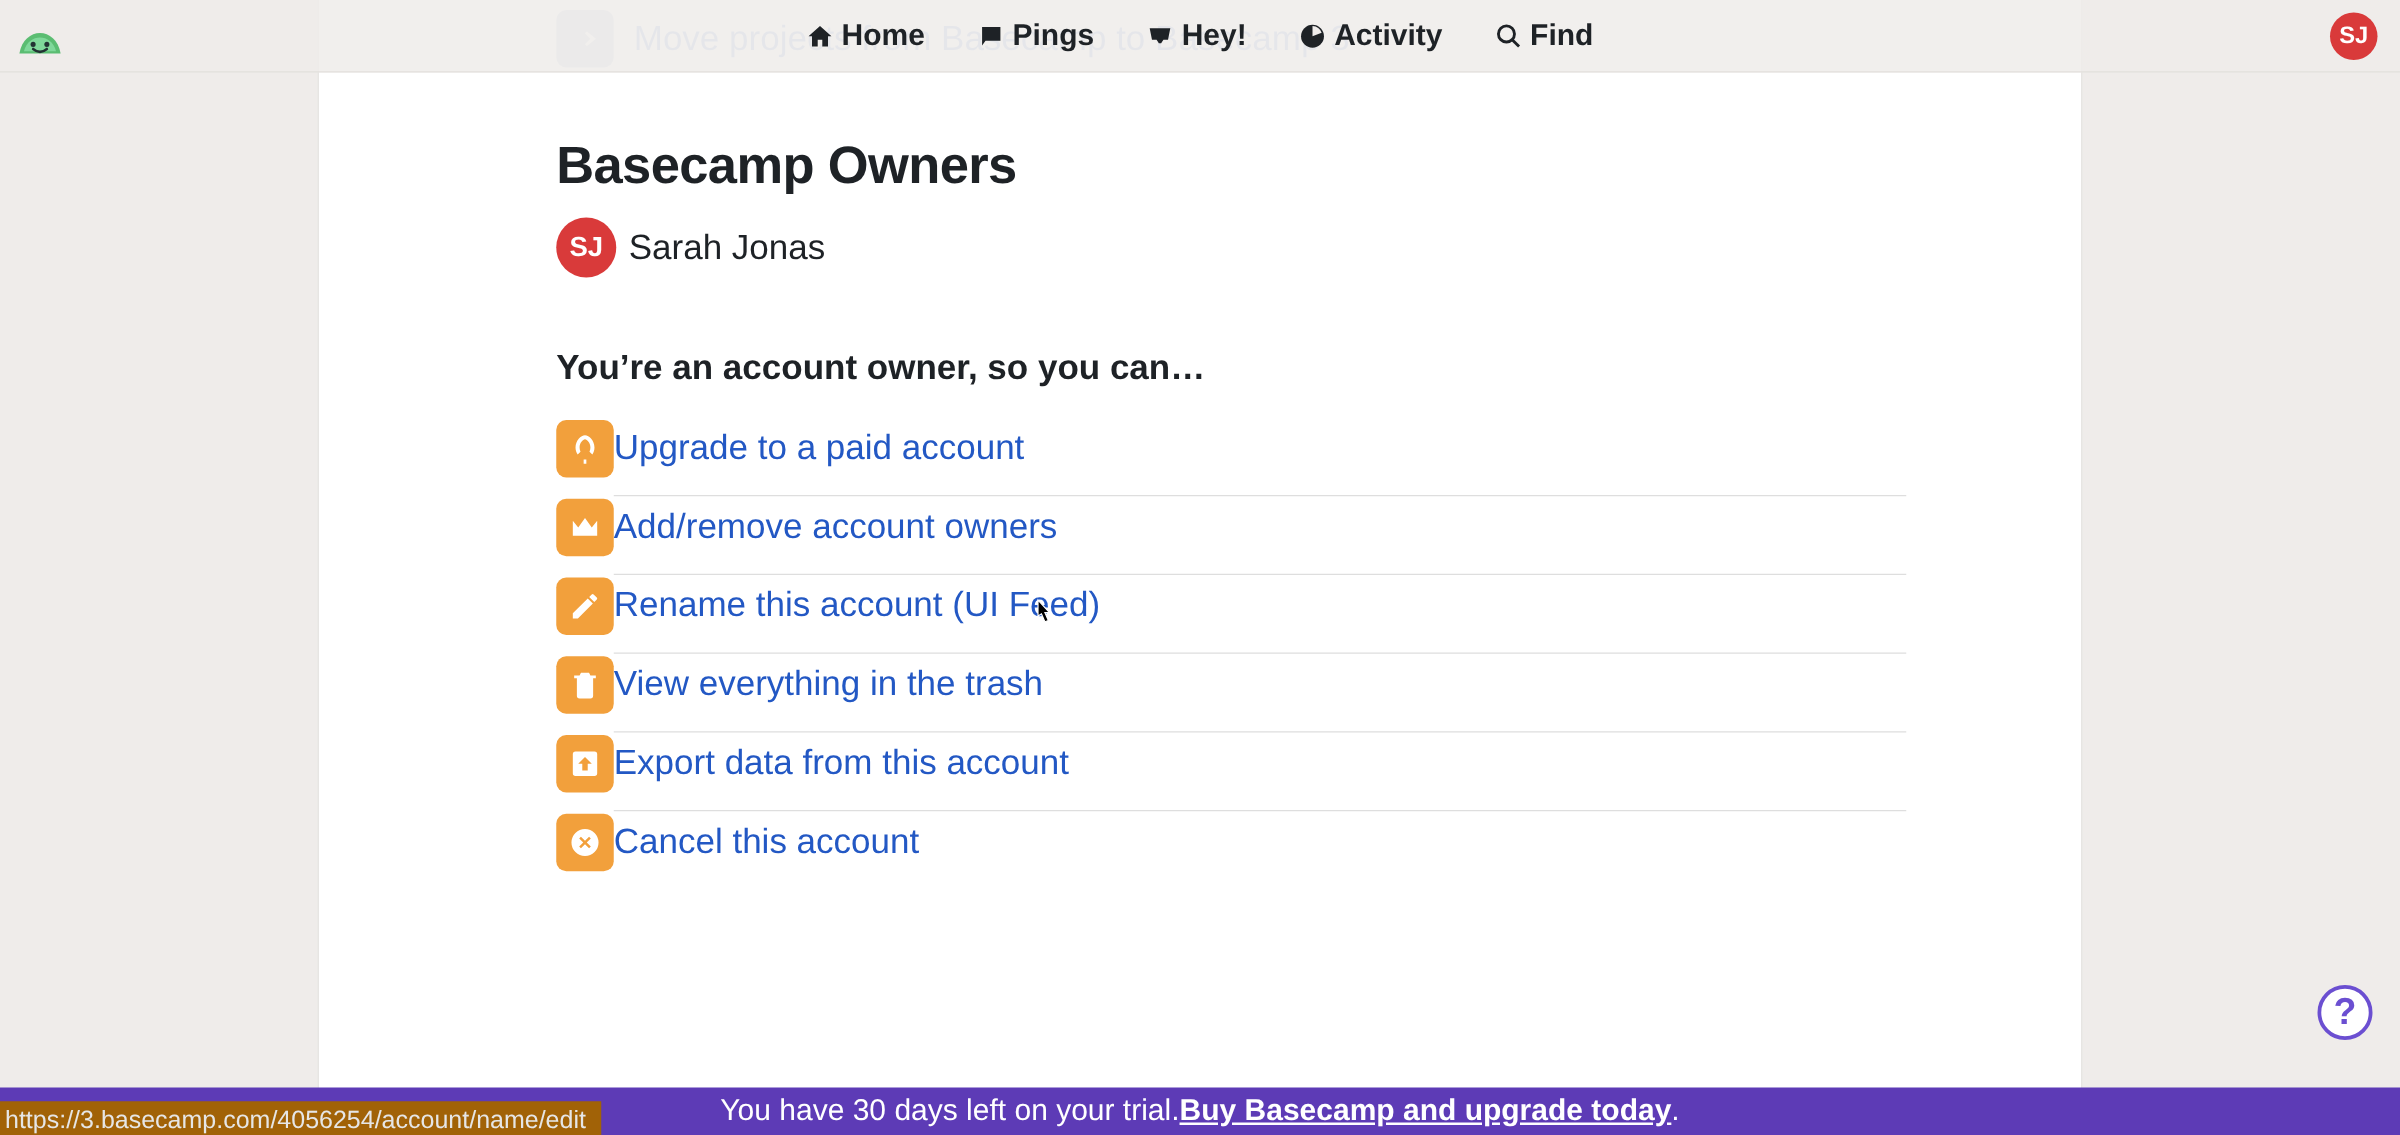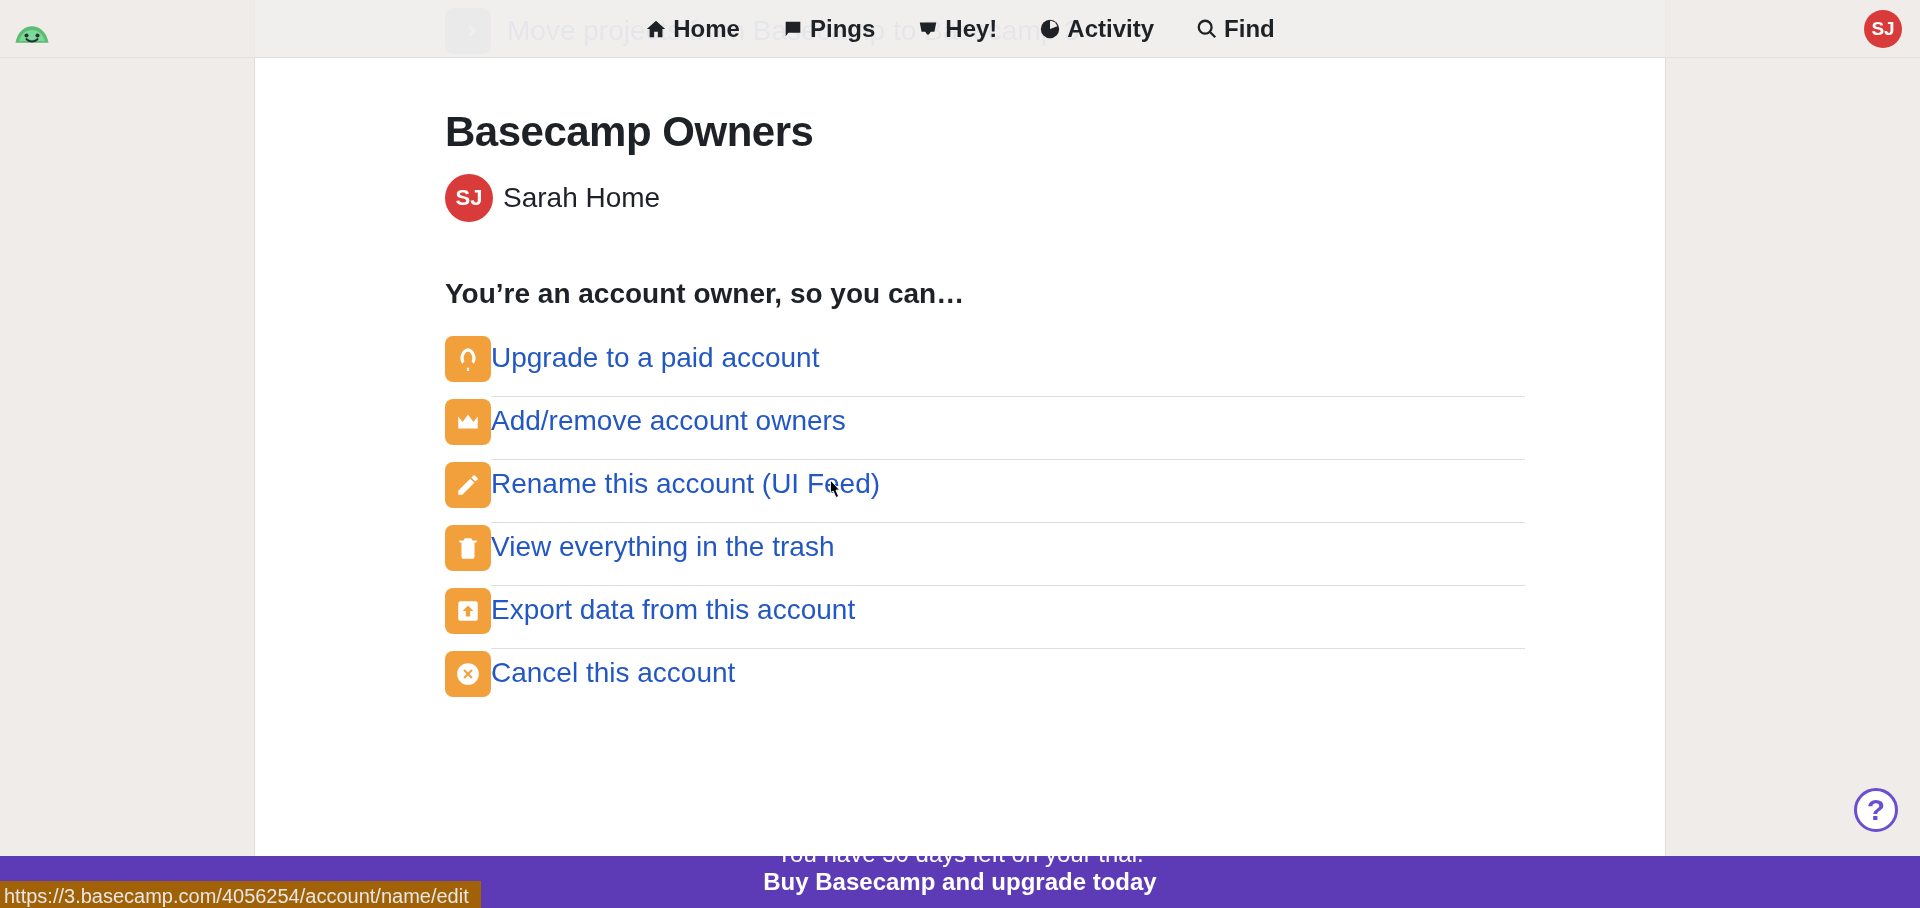--- a/index.html
+++ b/index.html
@@ -187,31 +187,30 @@
     width: 22px; height: 26px;
     pointer-events: none;
     z-index: 2000;
   }
   .cursor svg { width: 100%; height: 100%; }
 
   
   .trial-banner {
     position: absolute;
     left: 0; right: 0; bottom: 0;
-    height: 52px;
+    height: 38px;
     background: var(--purple-banner);
     color: #fff;
     display: flex;
     align-items: center;
     justify-content: center;
     font-size: 24px;
     z-index: 50;
-    flex-direction: column;
-  }
-  .trial-banner a { color: #fff; cursor: pointer; font-weight: 600;}
+  }
+  .trial-banner a { color: #fff; text-decoration: underline; cursor: pointer; font-weight: 600;}
 
   
   .status-url {
     position: absolute;
     left: 0; bottom: 0;
     background: #a16207;
     color: #e6e6e6;
     font-size: 20px;
     padding: 4px 12px 0 4px;
     z-index: 60;
@@ -247,21 +246,21 @@
         </svg>
     </div>
     <span class="ghost-text">Move projects from Basecamp to Basecamp 3</span>
   </div>
 
   <div class="content">
     <h1 class="page-title">Basecamp Owners</h1>
 
     <div class="owner-row">
       <div class="owner-avatar">SJ</div>
-      <span class="owner-name">Sarah Home</span>
+      <span class="owner-name">Sarah Jonas</span>
     </div>
 
     <h2 class="sub-heading">You’re an account owner, so you can…</h2>
 
     <div class="action-list">
 
       <div class="arow">
         <div class="icon-box">
           <svg viewBox="0 0 24 24">
               <path d="M12 2c3 0 7 4 7 9 0 2-.6 3.8-1.6 5.3l-2.1-2.1c.4-1 .7-2 .7-3.2 0-3.3-2.5-6-4-6s-4 2.7-4 6c0 1.2.3 2.2.7 3.2l-2.1 2.1C5.6 14.8 5 13 5 11c0-5 4-9 7-9zm-1 18h2v3h-2z"></path>

